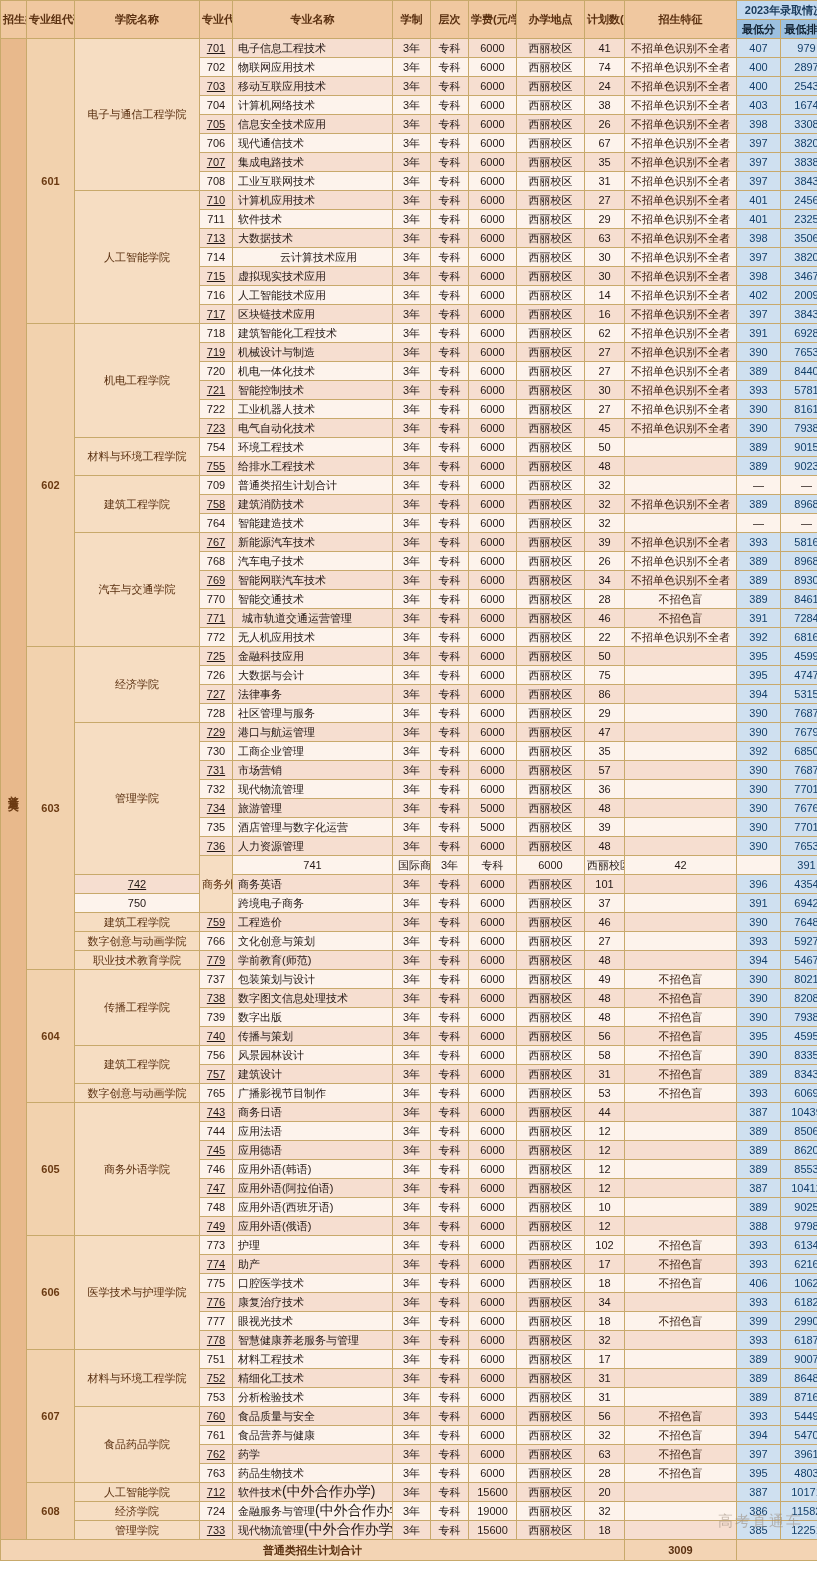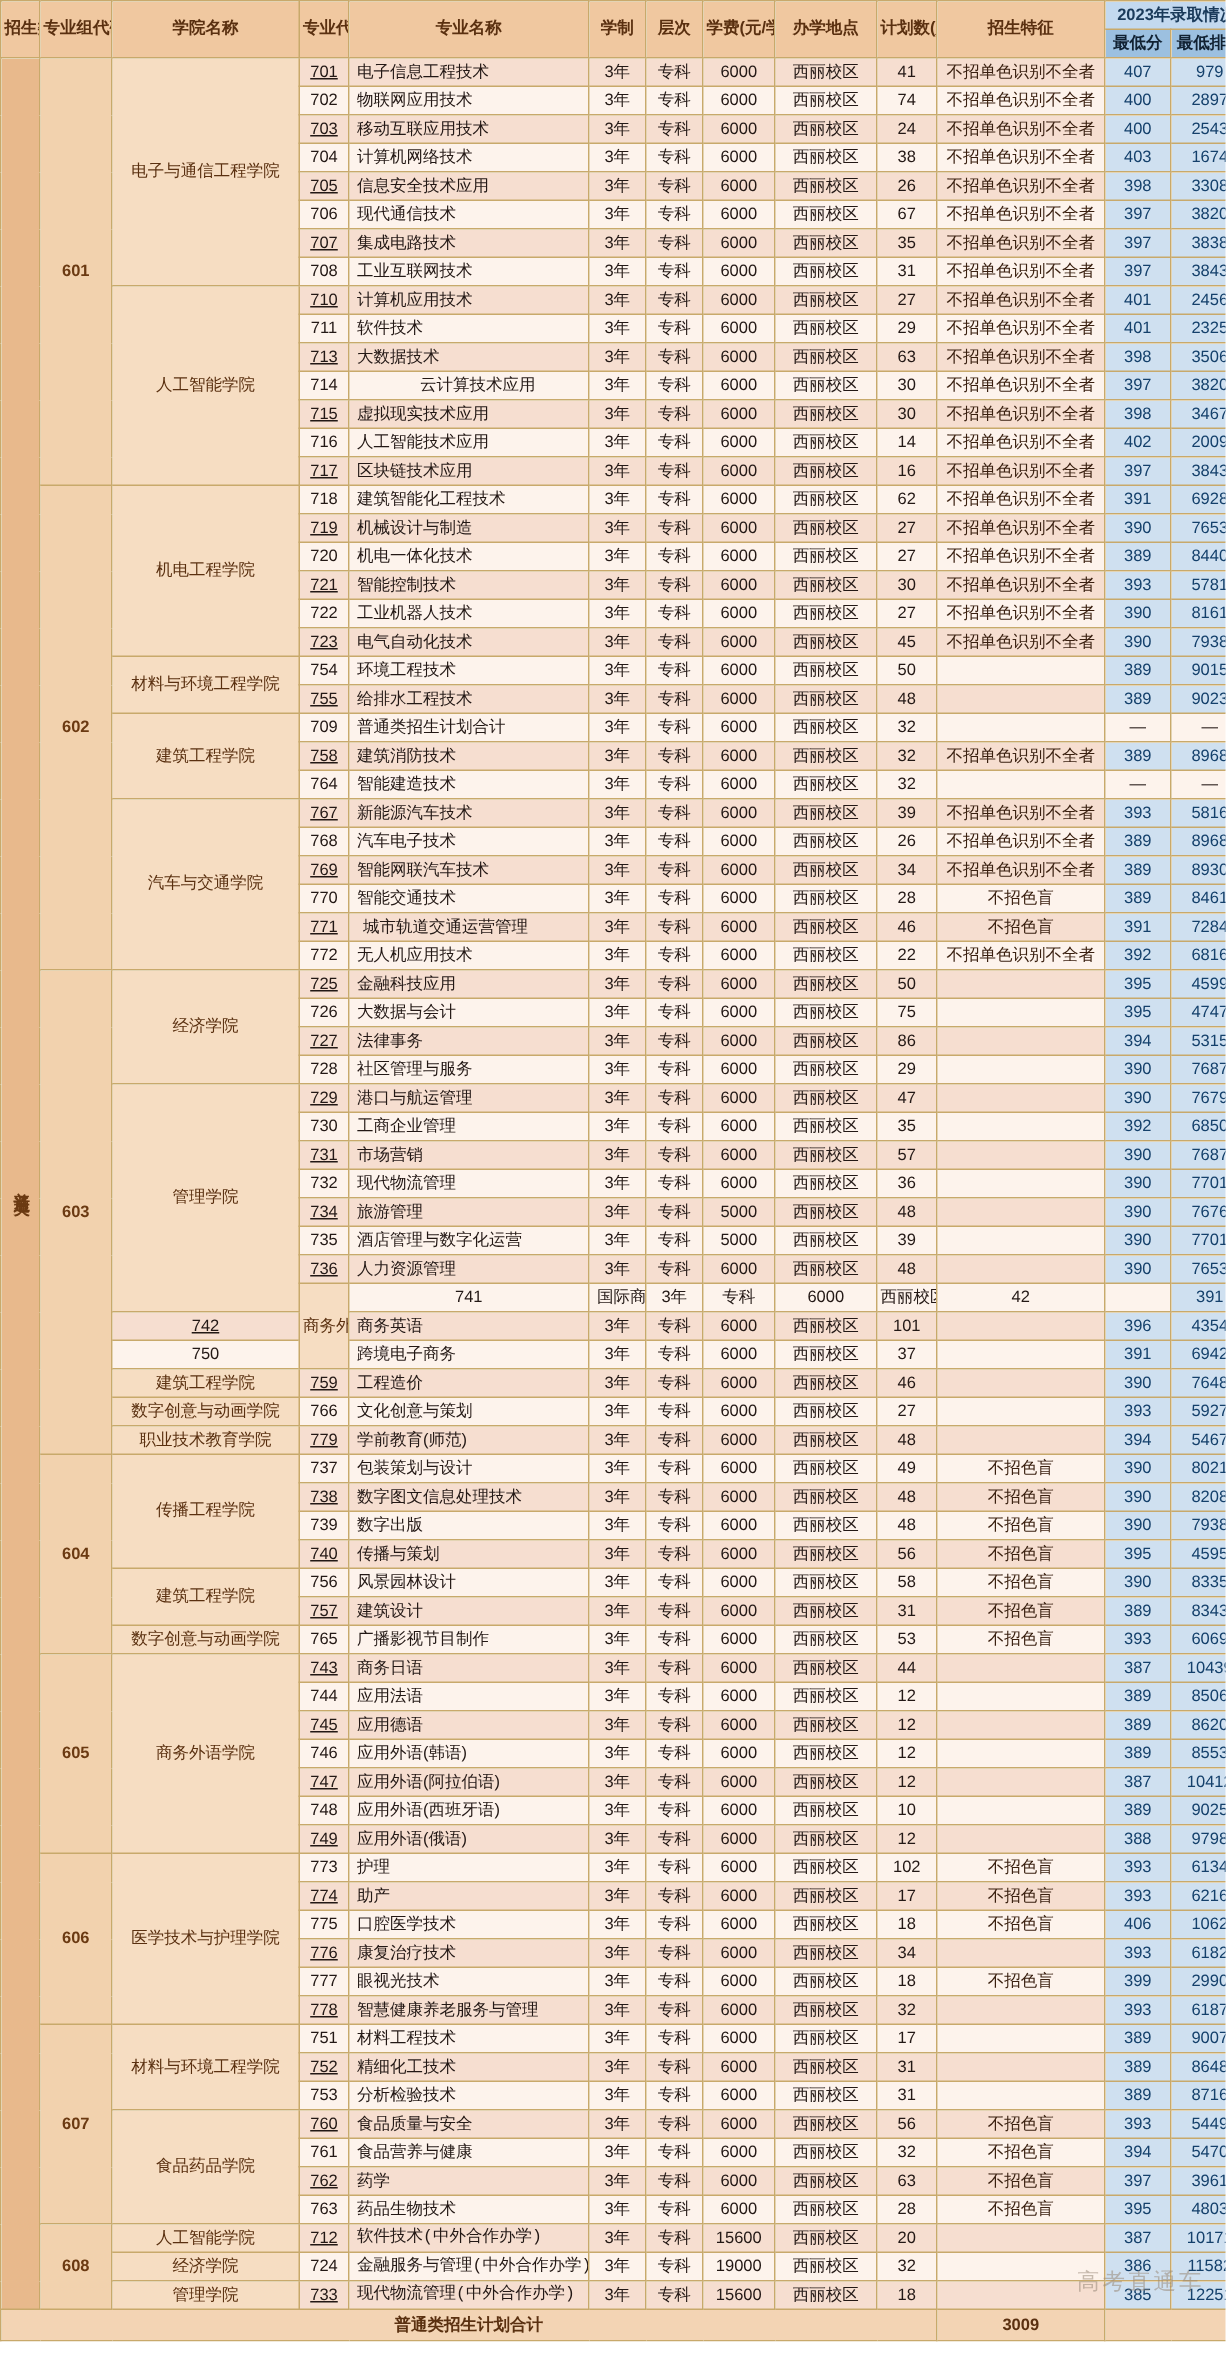--- a/index.html
+++ b/index.html
@@ -58,21 +58,21 @@
   tr.shade td.body { background: #f6ded0; }
   tr.plain td.body { background: #fdf3ec; }
   td.mcode-shade { background:#f3cdb3;text-decoration:underline; }
   td.mcode-plain { background:#fdf3ec; }
   td.loc { font-size:10px; }
   td.feat { font-size:10px; color:#3a2010; }
   td.min  { background:#cfe0f0; color:#14406b; }
   td.rank { background:#cfe0f0; color:#14406b; }
   td.min-blank, td.rank-blank { background:#fdf3ec; }
   td.mname { font-size:11px; }
-  .note-small { font-size:11px;font-family:Liberation Mono, monospace; }
+  .note-small { font-size:14px; }
   tr.total td {
     background: #f3d4b4;
     font-weight: bold;
     color: #5a3010;
     height: 21px;
   }
   .watermark {
     position: absolute;
     right: 14px;
     bottom: 30px;

